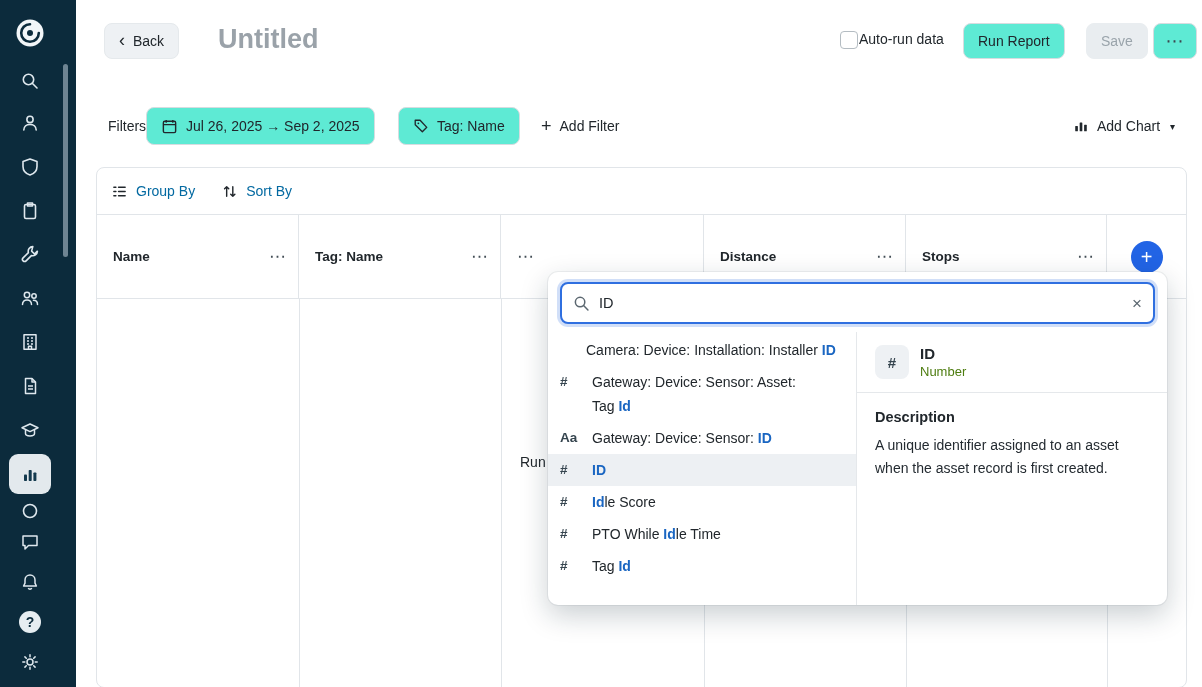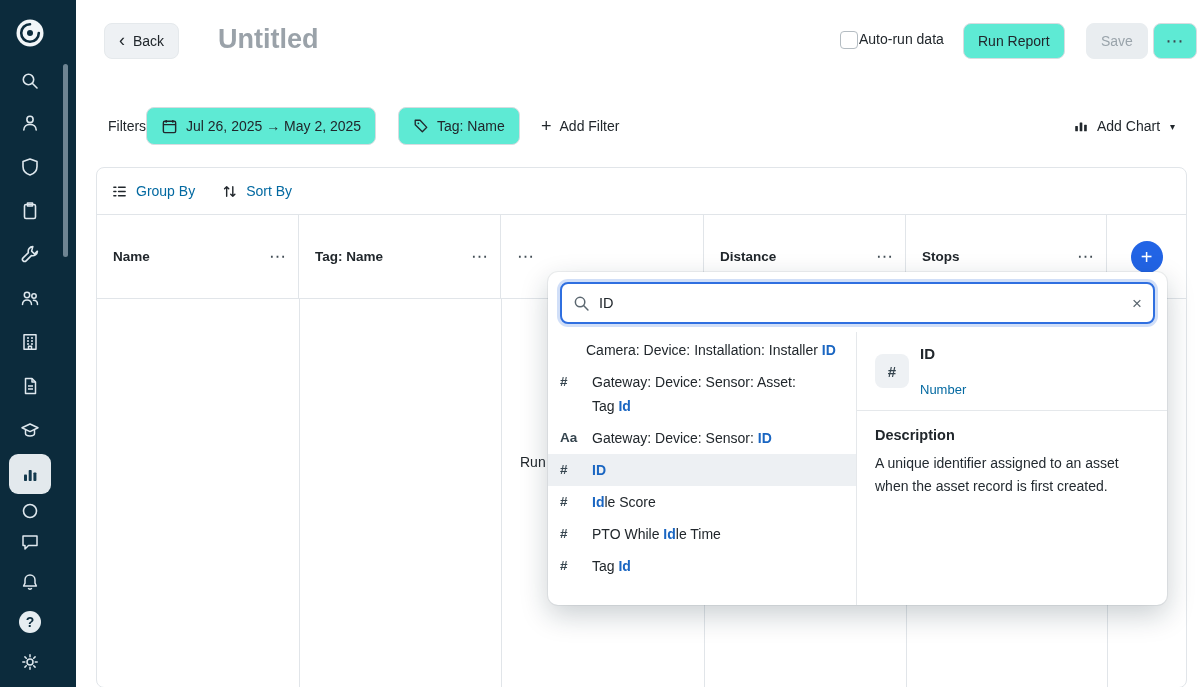--- a/index.html
+++ b/index.html
@@ -57,21 +57,21 @@
 .results{width:309px;border-right:1px solid #e5e8eb;padding-top:2px;overflow:hidden}
 .result-item{display:flex;gap:10px;padding:4px 40px 4px 12px;line-height:24px;font-size:14px;cursor:pointer}
 .result-item.no-icon{padding:4px 12px 4px 38px}
 .result-item.selected{background:#edf0f3}
 .ri{flex:none;width:22px;font-weight:bold;color:#36454f;font-size:13.5px}
 .hl{color:#1a66c2;font-weight:bold}
 .detail{flex:1}
 .d-head{display:flex;align-items:center;gap:11px;padding:13px 18px;border-bottom:1px solid #e5e8eb}
 .d-icon{width:34px;height:34px;border-radius:8px;background:#eef1f4;color:#36454f;font-weight:bold;font-size:15px;display:flex;align-items:center;justify-content:center}
 .d-name{font-weight:bold;font-size:15px}
-.d-type{color:#0369a1;font-size:13px;margin-top:20px}
+.d-type{color:#4d7c0f;font-size:13px;margin-top:2px}
 .d-desc{padding:16px 18px}
 .d-desc h4{font-size:14.5px;margin-bottom:9px}
 .d-desc p{font-size:14px;line-height:23px;max-width:272px;color:#242b31}
 </style>
 </head>
 <body>
 
 <aside class="sidebar">
   <div class="s-item" style="top:13px">
     <svg width="30" height="30" viewBox="0 0 30 30">
@@ -192,21 +192,21 @@
 </header>
 
 <section>
   <span class="filters-label">Filters:</span>
 
   <button class="btn h38" style="left:146px;top:107px">
     <svg width="17" height="17" viewBox="0 0 18 18" fill="none" stroke="#21272c" stroke-width="1.5" stroke-linejoin="round">
         <rect x="2.5" y="3.5" width="13" height="12" rx="1.5"></rect>
         <path d="M2.5 7 h13 M5.5 2 v3 M12.5 2 v3"></path>
       </svg>
-    <span>Jul 26, 2025 → May 2, 2025</span>
+    <span>Jul 26, 2025 → Sep 2, 2025</span>
   </button>
 
   <button class="btn h38" style="left:398px;top:107px">
     <svg width="16" height="16" viewBox="0 0 18 18" fill="none" stroke="#21272c" stroke-width="1.5" stroke-linejoin="round">
         <path d="M2.5 2.5 h5.5 L15.5 10.5 l-5 5 L2.5 7.5 z"></path>
         <circle cx="6" cy="6" r="1" fill="#21272c" stroke="none"></circle>
       </svg>
     <span>Tag: Name</span>
   </button>
 

